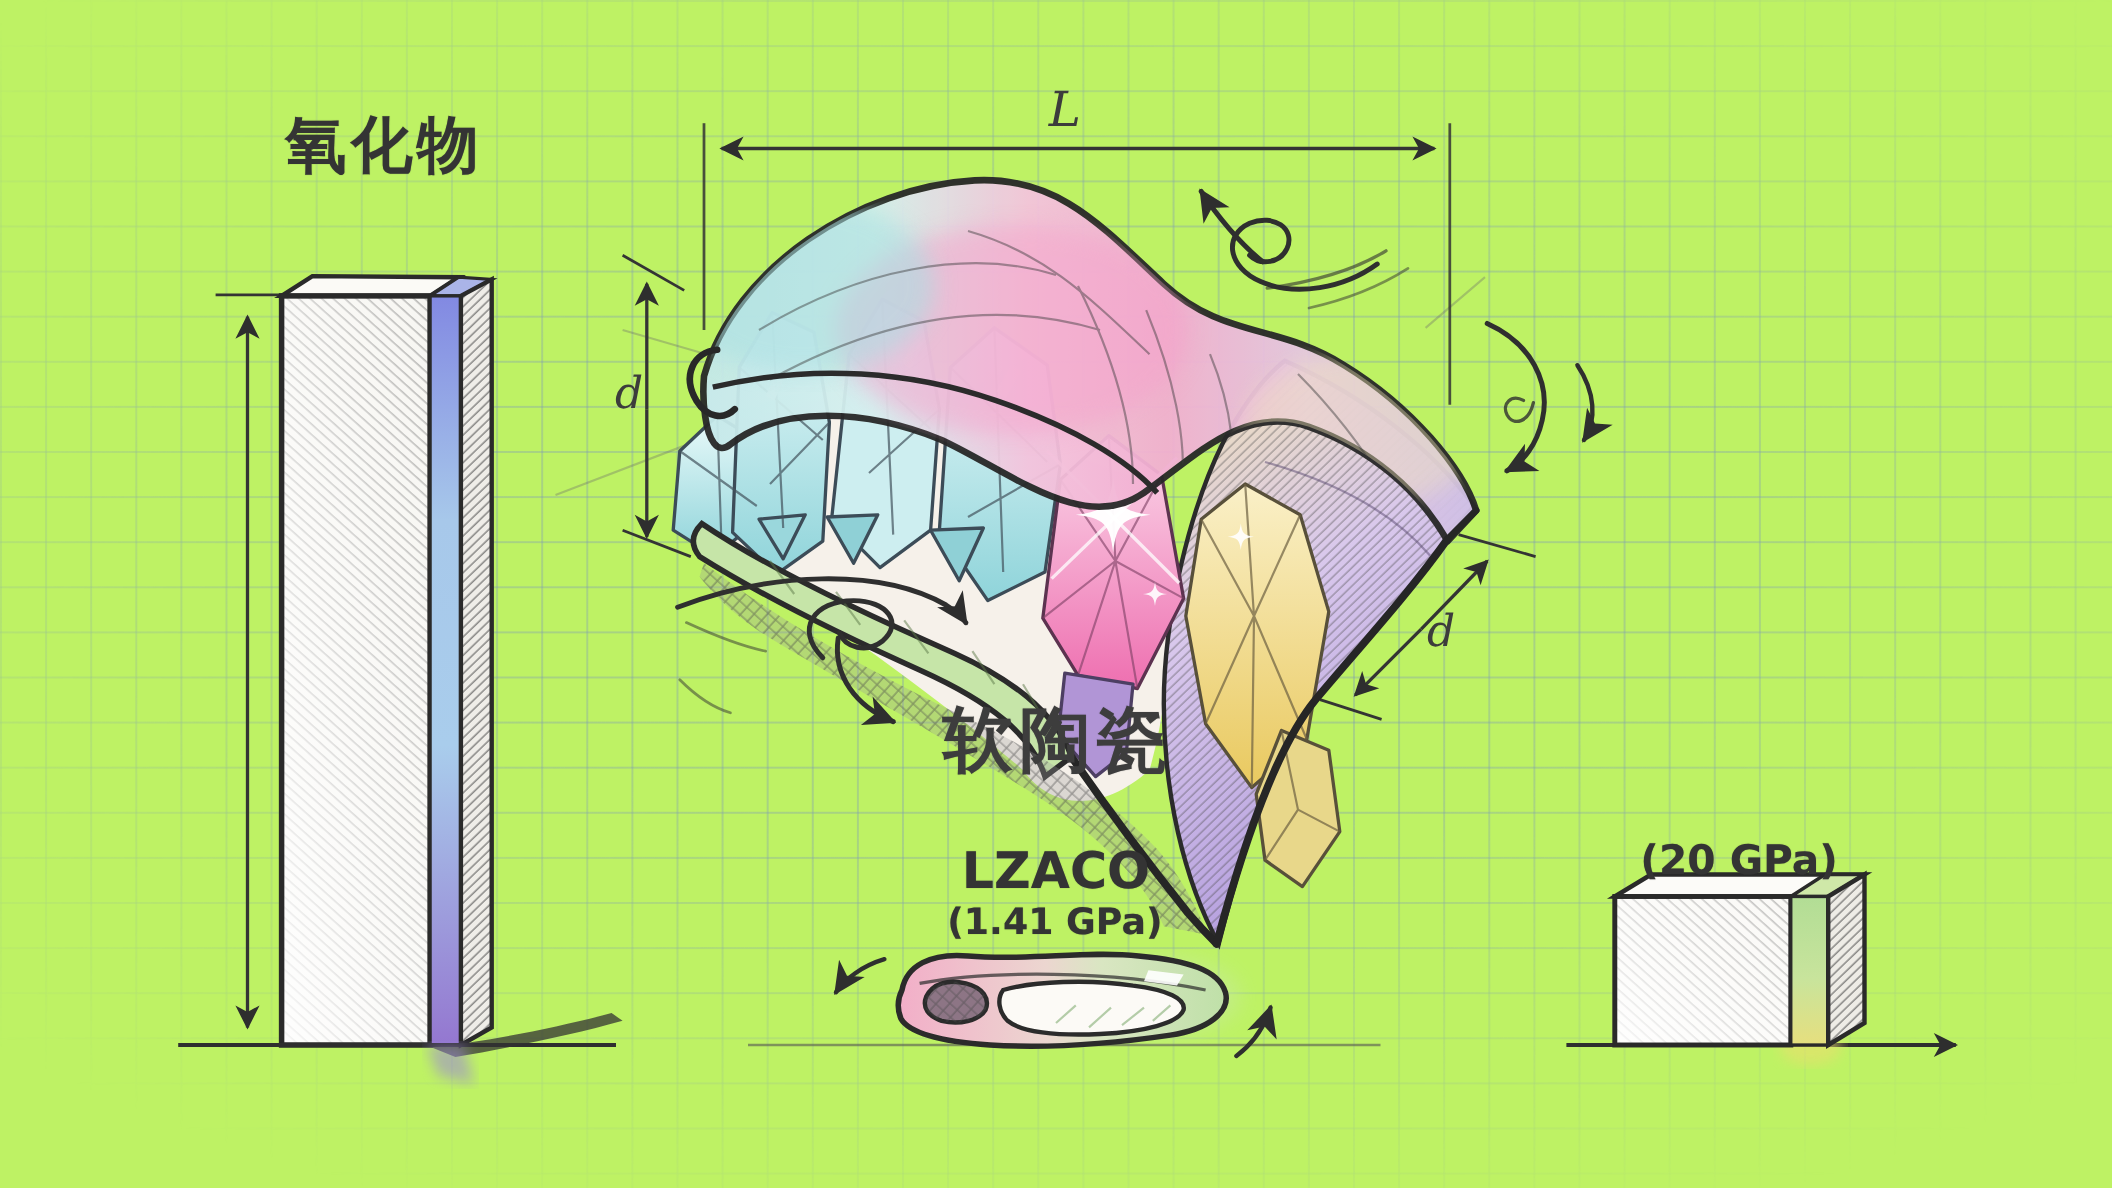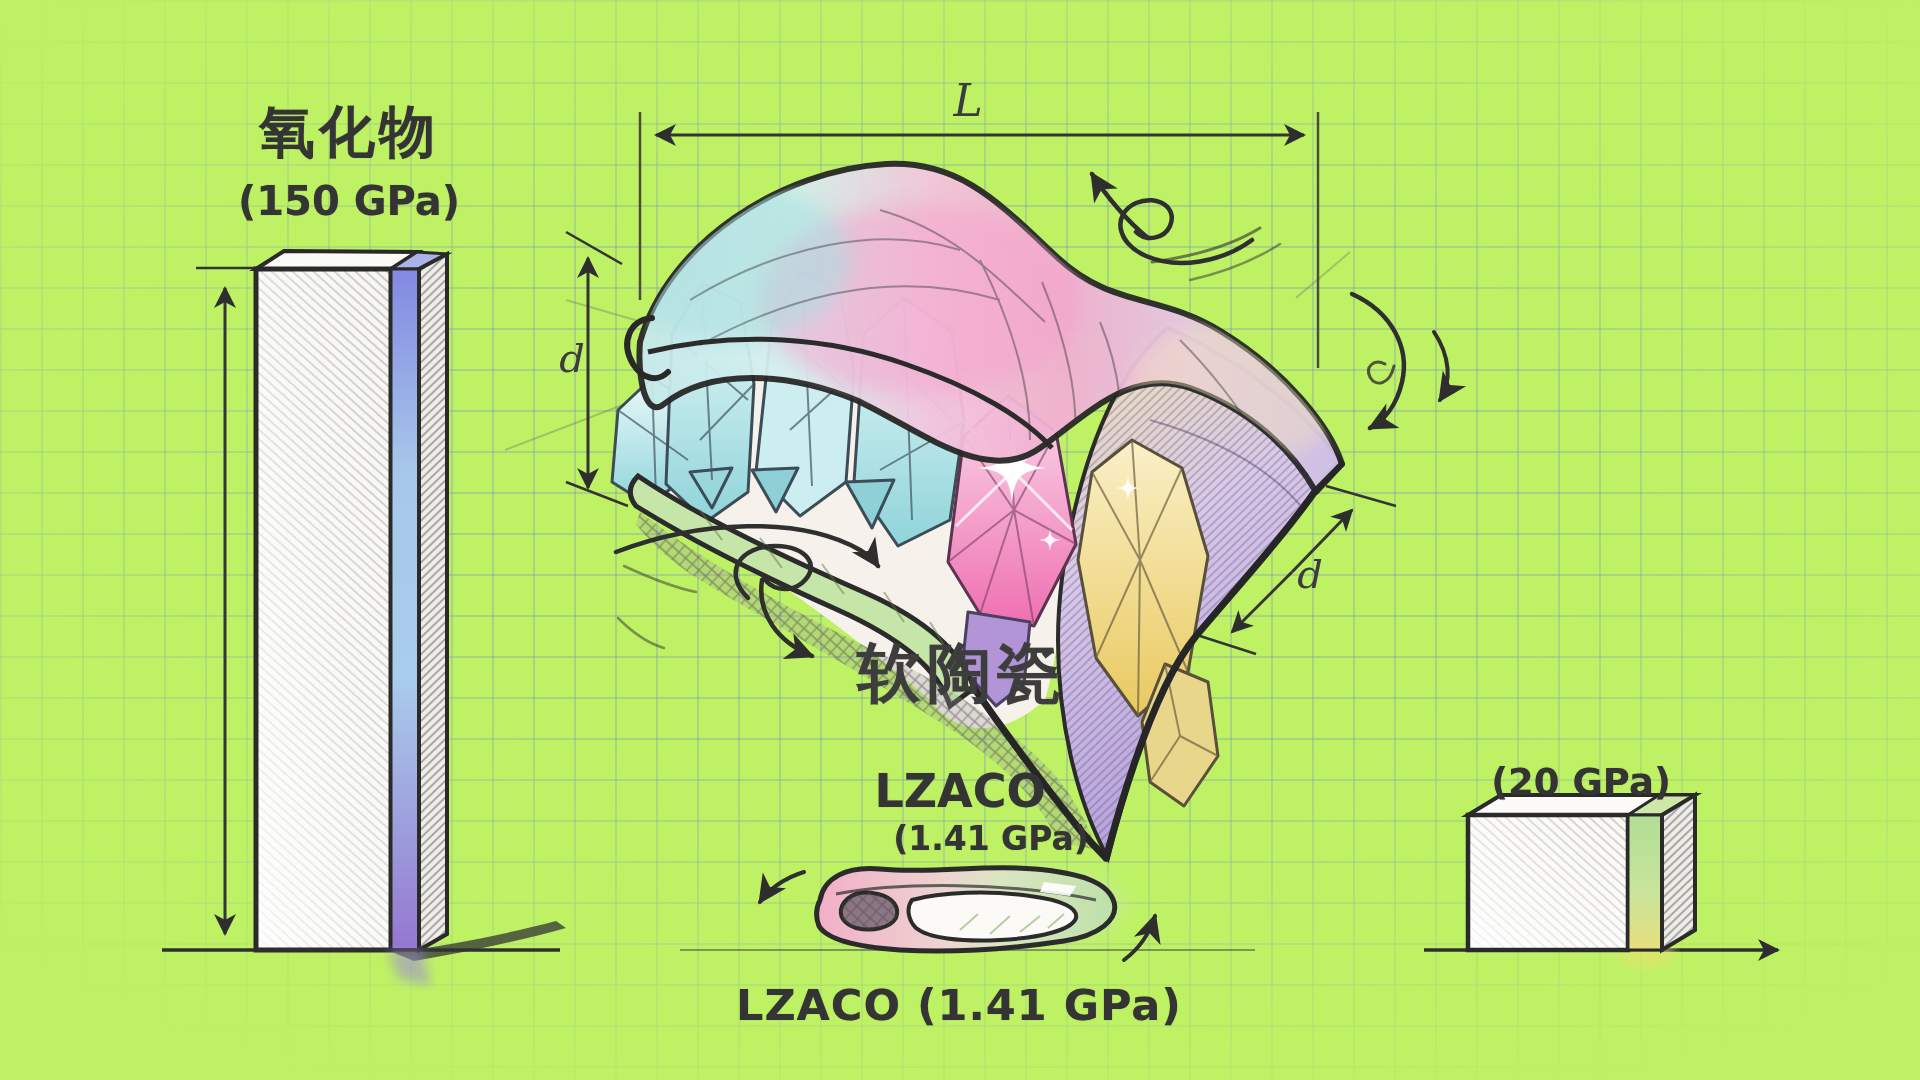--- a/index.html
+++ b/index.html
@@ -318,26 +318,24 @@
 
       <g>
         <polygon points="1662,815 1695,795 1695,930 1662,950" fill="#eeece6"></polygon>
         <polygon points="1662,815 1695,795 1695,930 1662,950" fill="url(#hB)" opacity=".7"></polygon>
         <polygon points="1662,815 1695,795 1695,930 1662,950" fill="none" stroke="#2a2a2a" stroke-width="4"></polygon>
       </g>
     </g>
   </svg>
 
   <div class="lbl cjk-big" style="left:349px;top:133px;">氧化物</div>
-  <div class="lbl gpa-big" style="left:349px;top:201px;">(150 GPa)</div>
 
   <div class="lbl dim dim-L" style="left:968px;top:100px;">L</div>
   <div class="lbl dim dim-d" style="left:572px;top:358px;">d</div>
   <div class="lbl dim dim-d" style="left:1310px;top:574px;">d</div>
 
   <div class="lbl ceramic" style="left:962px;top:673px;">软陶瓷</div>
 
   <div class="lbl lz-title" style="left:960px;top:791px;">LZACO</div>
-  <div class="lbl lz-val" style="left:991px;top:838px;">(1.41 GPa)</div>
-  <div class="lbl caption" style="left:959px;top:1005px;">LZACO (1.41 GPa)</div>
+  <div class="lbl lz-val" style="left:959px;top:838px;">(1.41 GPa)</div>
 
   <div class="lbl gpa-mid" style="left:1581px;top:758px;">(20 GPa)</div>
 </div>
 
 </body></html>

